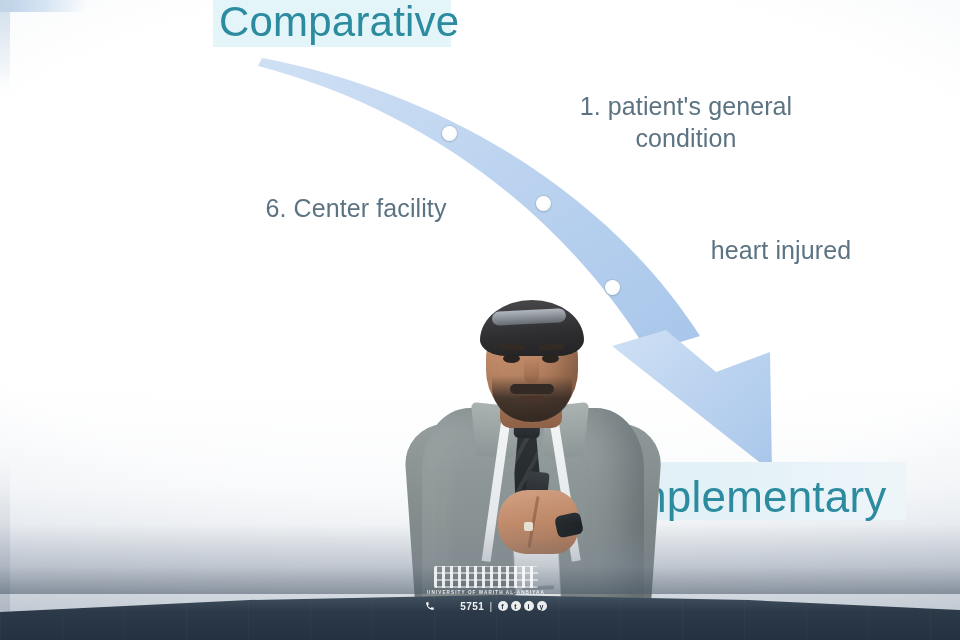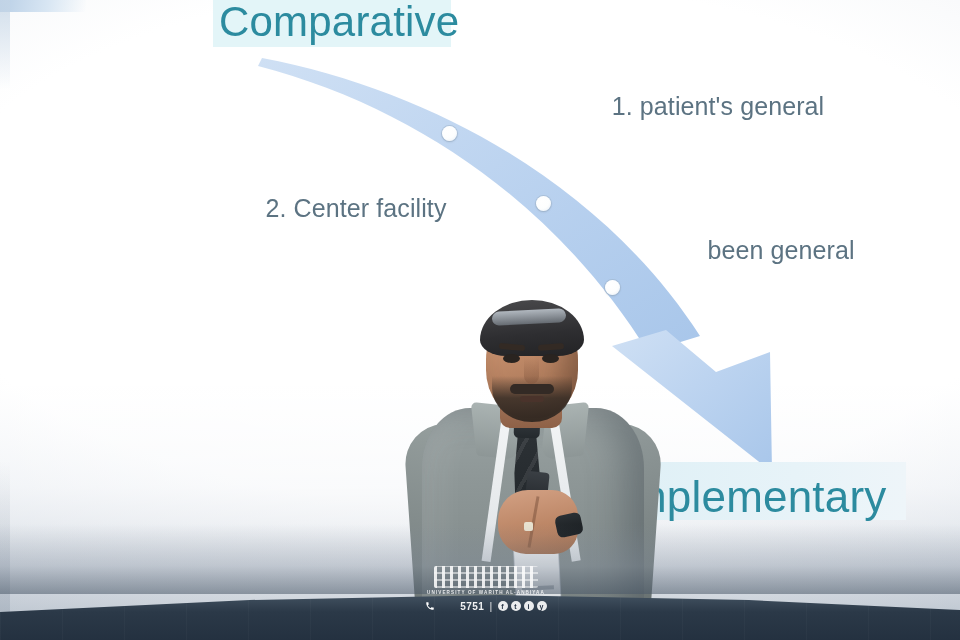--- a/index.html
+++ b/index.html
@@ -280,30 +280,31 @@
   <div class="dot" style="left:442px;top:126px;"></div>
   <div class="dot" style="left:536px;top:196px;"></div>
   <div class="dot" style="left:605px;top:280px;"></div>
 
   <div class="hl-bg" style="left:213px;top:0px;width:238px;height:47px;"></div>
   <div class="hl" style="left:219px;top:-2px;font-size:42px;">Comparative</div>
 
   <div class="hl-bg b2" style="left:628px;top:462px;width:278px;height:58px;"></div>
   <div class="hl" style="left:630px;top:472px;font-size:44px;">mplementary</div>
 
-  <div class="bullet" style="left:573px;top:90px;width:290px;">
+  <div class="bullet" style="left:541px;top:90px;width:290px;">
     <div>1. patient's general</div>
+    <div>condition</div>
   </div>
 
   <div class="bullet" style="left:238px;top:192px;width:236px;">
-    <div>2. Center facility</div>
+    <div>6. Center facility</div>
   </div>
 
   <div class="bullet" style="left:655px;top:234px;width:252px;">
-    <div>been general</div>
+    <div>heart injured</div>
   </div>
 
   <div class="speaker">
     <div class="arm-l"></div>
     <div class="arm-r"></div>
     <div class="shoulder-l"></div>
     <div class="shoulder-r"></div>
     <div class="body-shirt"></div>
     <div class="trousers"></div>
     <div class="collar-l"></div>

